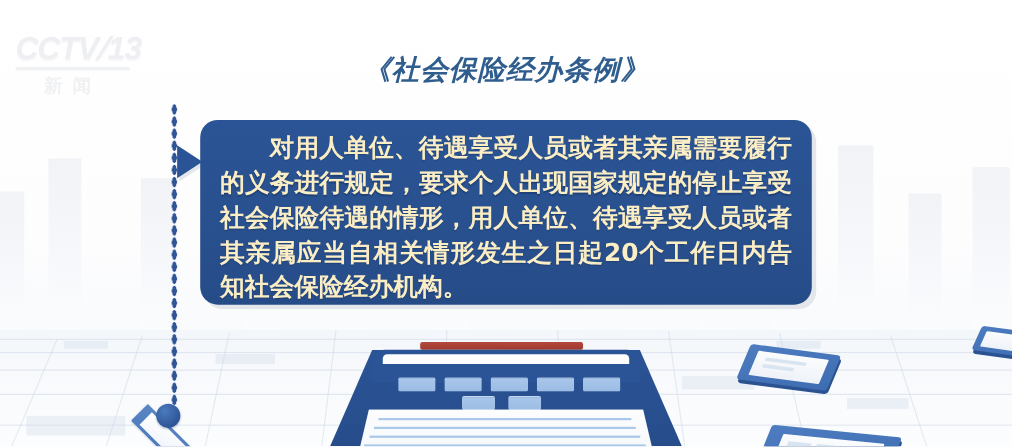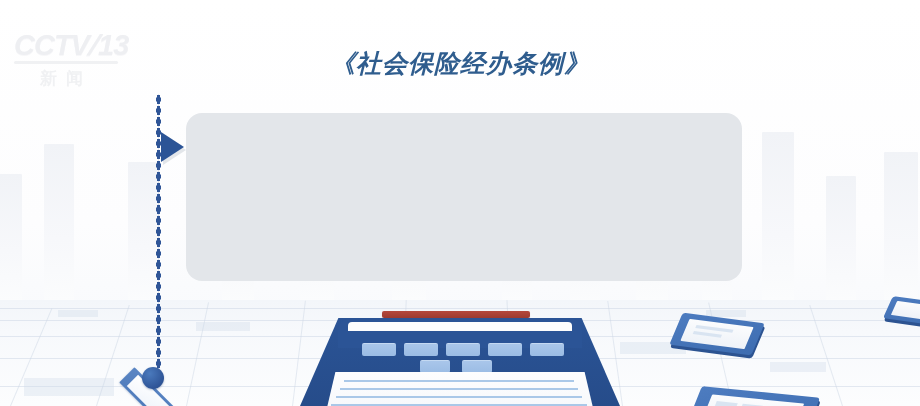--- a/index.html
+++ b/index.html
@@ -356,20 +356,23 @@
     <div class="logo-sub">新闻</div>
   </div>
 
   <div class="title">《社会保险经办条例》</div>
 
   <div class="dotline"></div>
 
   <div class="bubble-tail-shadow"></div>
   <div class="bubble-shadow"></div>
   <div class="bubble-tail"></div>
+  <div class="bubble">
+    <div class="bubble-text">对用人单位、待遇享受人员或者其亲属需要履行的义务进行规定，要求个人出现国家规定的停止享受社会保险待遇的情形，用人单位、待遇享受人员或者其亲属应当自相关情形发生之日起20个工作日内告知社会保险经办机构。</div>
+  </div>
 
   <div class="pad">
     <div class="pad-outer"></div>
     <div class="pad-inner"></div>
     <div class="pad-dot"></div>
   </div>
 
   <div class="doc">
     <div class="doc-redbar"></div>
     <div class="doc-body"></div>

